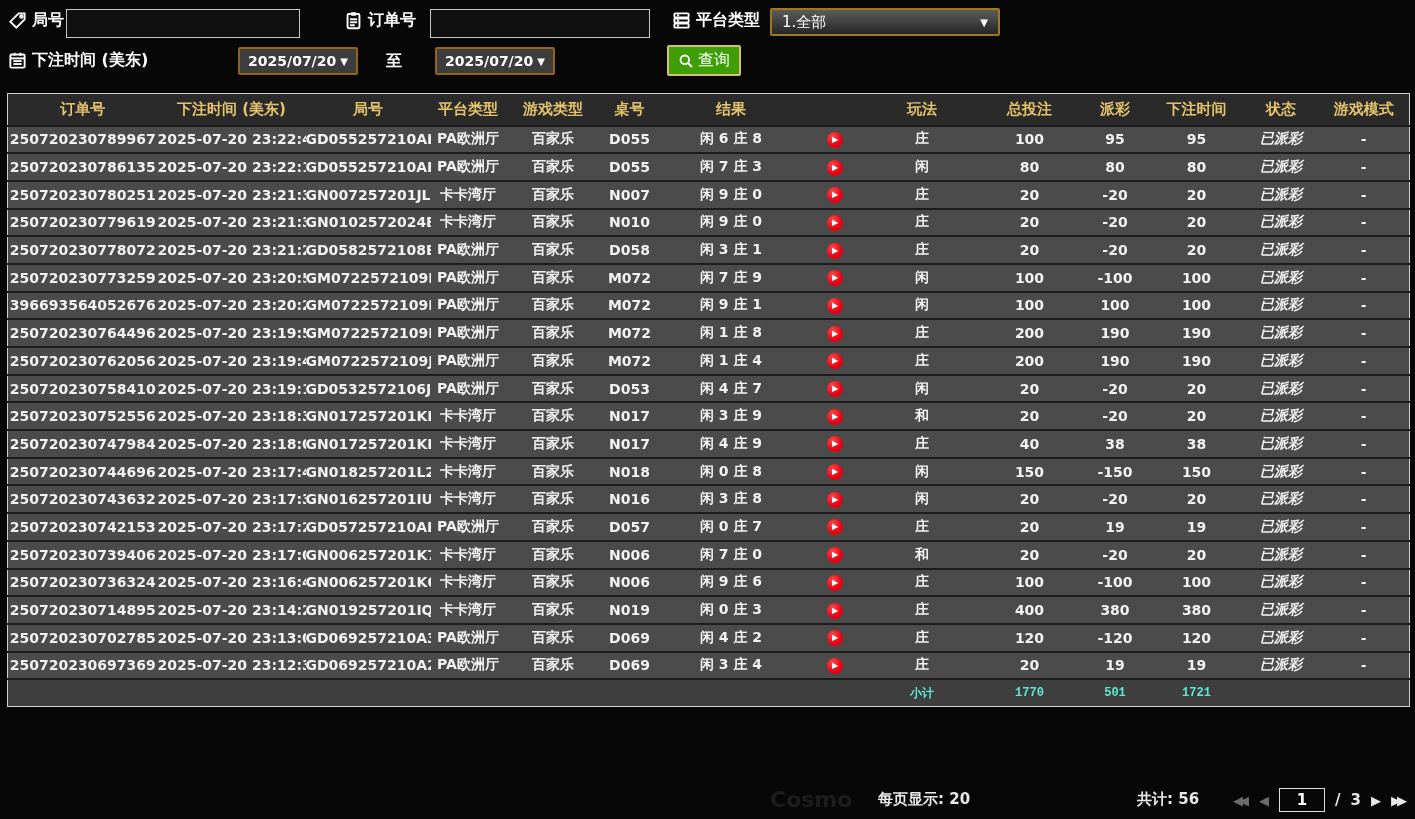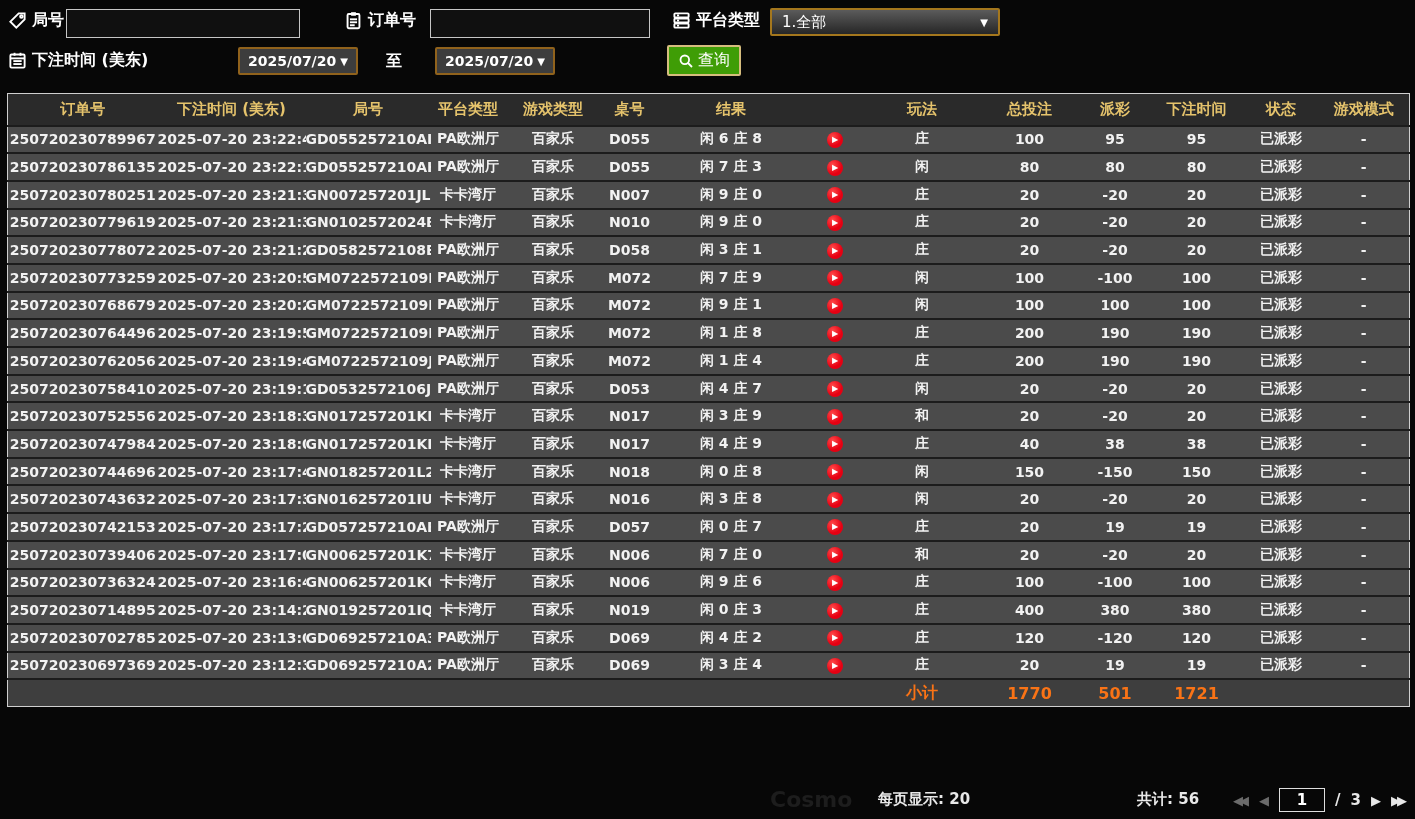--- a/index.html
+++ b/index.html
@@ -47,24 +47,24 @@
   }
   table.grid th {
     background:#2a2a2a; color:#e5c36c; font-size:15px; font-weight:bold;
     height:32px; text-align:center; white-space:nowrap; overflow:hidden;
   }
   table.grid td {
     background:#4b4b4b; color:#f2f2f2; font-size:14px; font-weight:bold;
     height:27.7px; text-align:center; border-top:2px solid #1c1c1c;
     white-space:nowrap; overflow:hidden;
   }
-  tr.totals-row td { background:#3e3e3e; color:#f97316; font-size:16px; }
+  tr.totals-row td { background:#3e3e3e; color:#5eead4; font-size:12px;font-family:Liberation Mono, monospace; }
   td.pos { color:#c00021; }
   td.neg { color:#53d800; }
-  td.status { color:#30df30; }
+  td.status { color:#30df30;font-style:italic; }
   td.dim { color:#b5b5b5; }
   .play-btn {
     display:inline-flex; align-items:center; justify-content:center;
     width:16px; height:16px; border-radius:50%;
     background:radial-gradient(circle at 35% 30%, #ff4a4a, #e60012 60%);
     color:#fff; font-size:8px; line-height:1; cursor:pointer;
     vertical-align:middle; padding-left:1px;
   }
   
   .footer { position:absolute; left:0; bottom:0; width:100%; height:40px; }
@@ -290,21 +290,21 @@
           <td>闲 7 庄 9</td>
           <td><span class="play-btn">▶</span></td>
           <td>闲</td>
           <td>100</td>
           <td class="neg">-100</td>
           <td>100</td>
           <td class="status">已派彩</td>
           <td class="dim">-</td>
         </tr>
         <tr>
-          <td>250720230768679</td>
+          <td>396693564052676</td>
           <td>2025-07-20 23:20:23</td>
           <td>GM0722572109L</td>
           <td>PA欧洲厅</td>
           <td>百家乐</td>
           <td>M072</td>
           <td>闲 9 庄 1</td>
           <td><span class="play-btn">▶</span></td>
           <td>闲</td>
           <td>100</td>
           <td class="pos">100</td>

